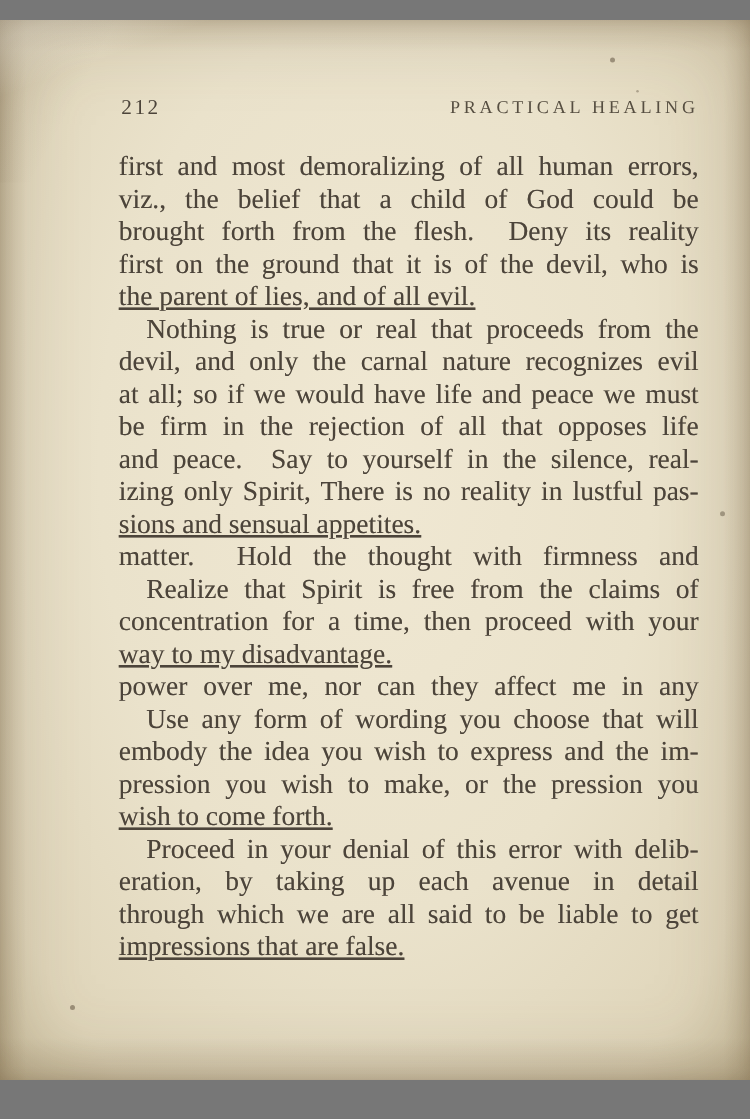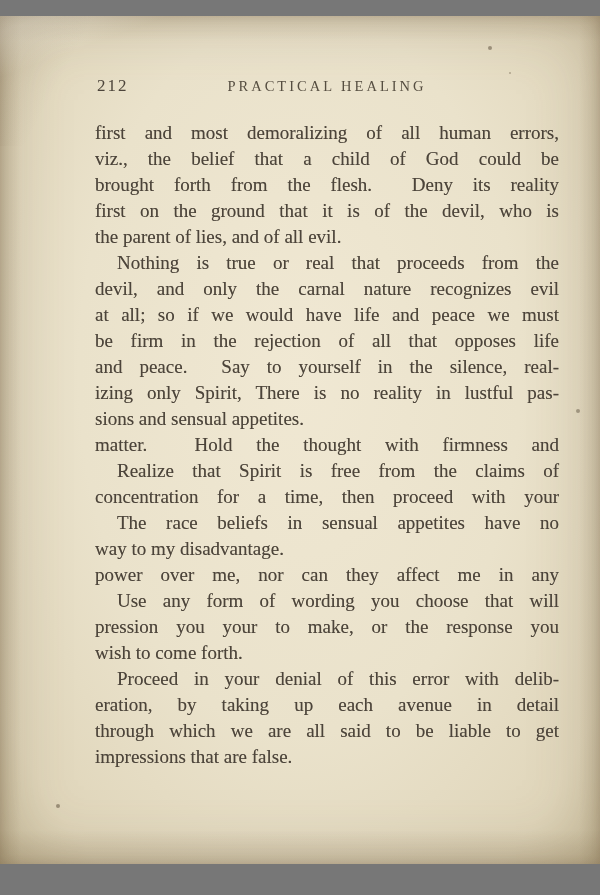--- a/index.html
+++ b/index.html
@@ -35,37 +35,37 @@
   }
   .header {
     position:absolute; left:95px; top:60px; width:464px; height:24px;
   }
   .pagenum {
     position:absolute; left:2px; top:0;
     font-size:17px; letter-spacing:2px; color:#4c443a;
   }
   .runtitle {
     position:absolute; left:0; right:0; top:2px;
-    text-align:center;
+    text-align:right;
     font-size:14.5px; letter-spacing:3px; color:#564e41;
   }
   .bodytext {
     position:absolute; left:95px; top:104px; width:464px;
   }
   .line {
-    font-size:19px;
+    font-size:22px;
     line-height:26px;
     height:26px;
     white-space:pre-wrap;
     text-align:justify;
     text-align-last:justify;
     color:#4c443a;
     text-shadow:0 0 .4px rgba(76,68,58,.45);
   }
-  .line.lastline { text-align-last:left; }
+  .line.lastline { text-align-last:left;text-decoration:underline; }
   .line.indent  { text-indent:22px; }
 </style>
 </head>
 <body>
 
 <div class="scan">
   <div class="crease"></div>
   <div class="specks"></div>
 
   <div class="header">
@@ -82,24 +82,24 @@
       <div class="line indent">Nothing is true or real that proceeds from the</div>
       <div class="line">devil, and only the carnal nature recognizes evil</div>
       <div class="line">at all; so if we would have life and peace we must</div>
       <div class="line">be firm in the rejection of all that opposes life</div>
       <div class="line">and peace.  Say to yourself in the silence, real-</div>
       <div class="line">izing only Spirit, There is no reality in lustful pas-</div>
       <div class="line lastline">sions and sensual appetites.</div>
       <div class="line">matter.  Hold the thought with firmness and</div>
       <div class="line indent">Realize that Spirit is free from the claims of</div>
       <div class="line">concentration for a time, then proceed with your</div>
-      <div class="line indent">The race beliefs in sensual appetites have no</div>
       <div class="line lastline">way to my disadvantage.</div>
       <div class="line">power over me, nor can they affect me in any</div>
       <div class="line indent">Use any form of wording you choose that will</div>
-      <div class="line">pression you your to make, or the response you</div>
+      <div class="line">embody the idea you wish to express and the im-</div>
+      <div class="line">pression you wish to make, or the pression you</div>
       <div class="line lastline">wish to come forth.</div>
       <div class="line indent">Proceed in your denial of this error with delib-</div>
       <div class="line">eration, by taking up each avenue in detail</div>
       <div class="line">through which we are all said to be liable to get</div>
       <div class="line lastline">impressions that are false.</div>
     </div>
 </div>
 
 </body></html>

